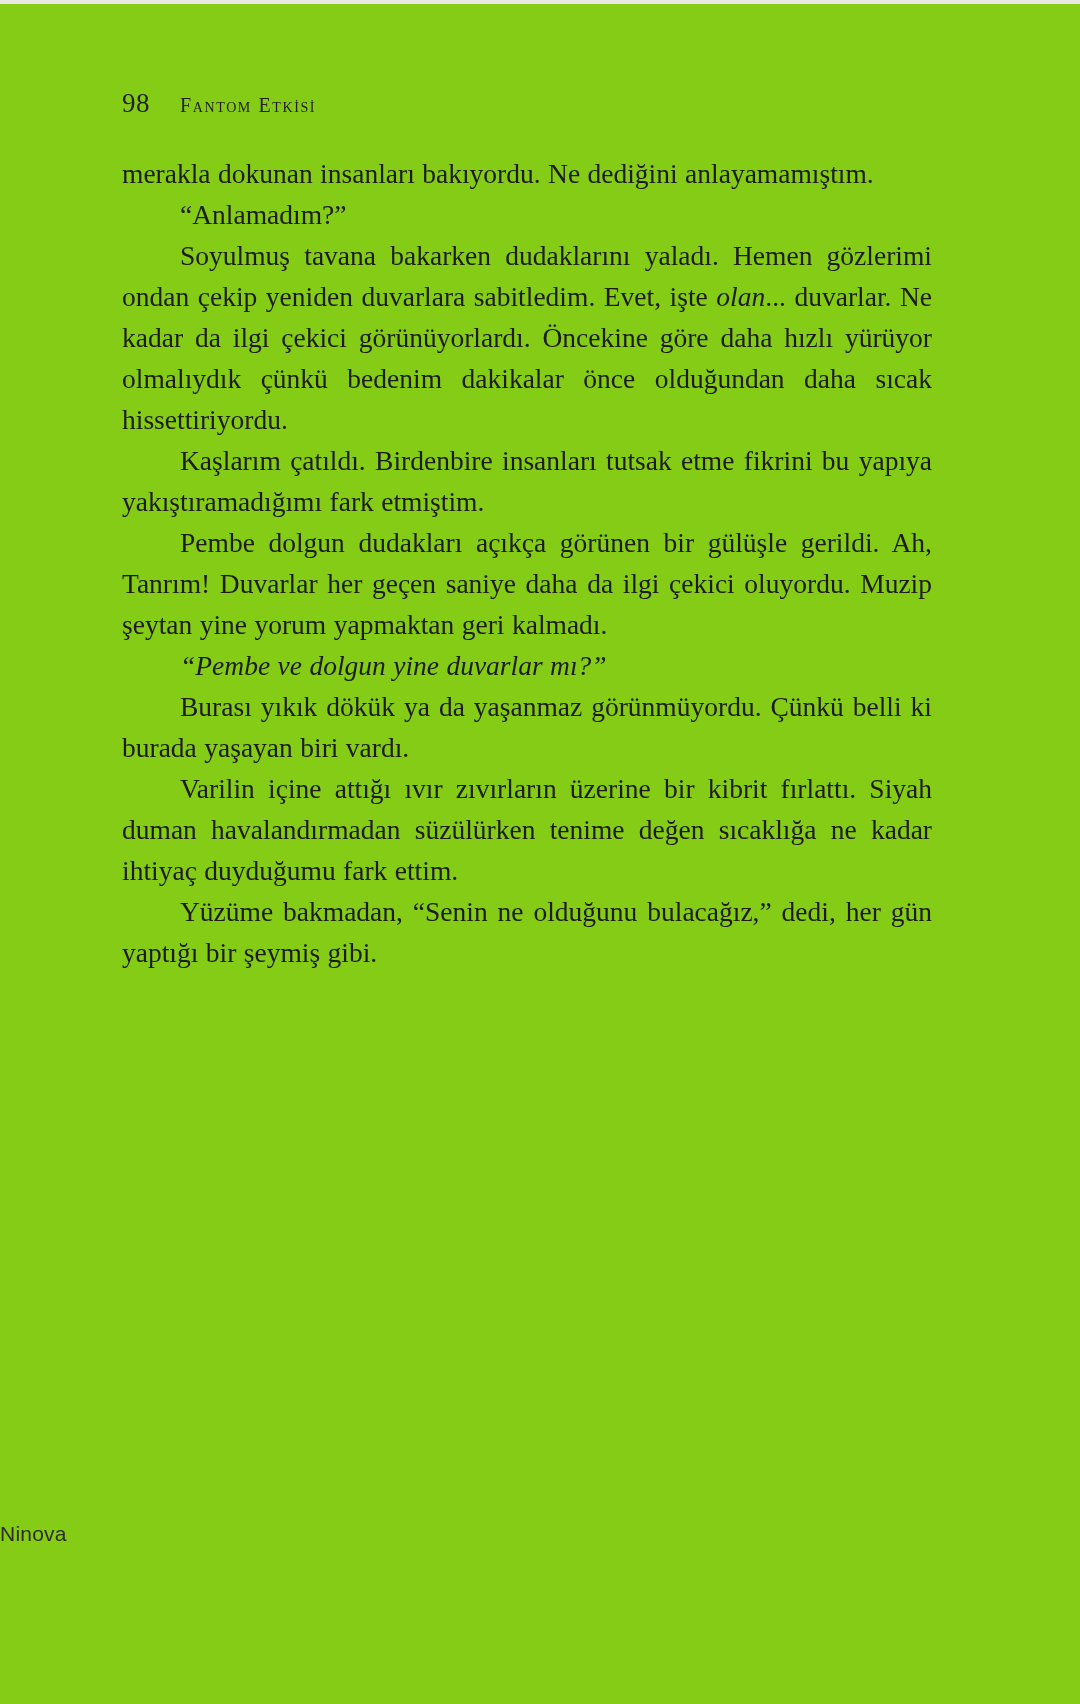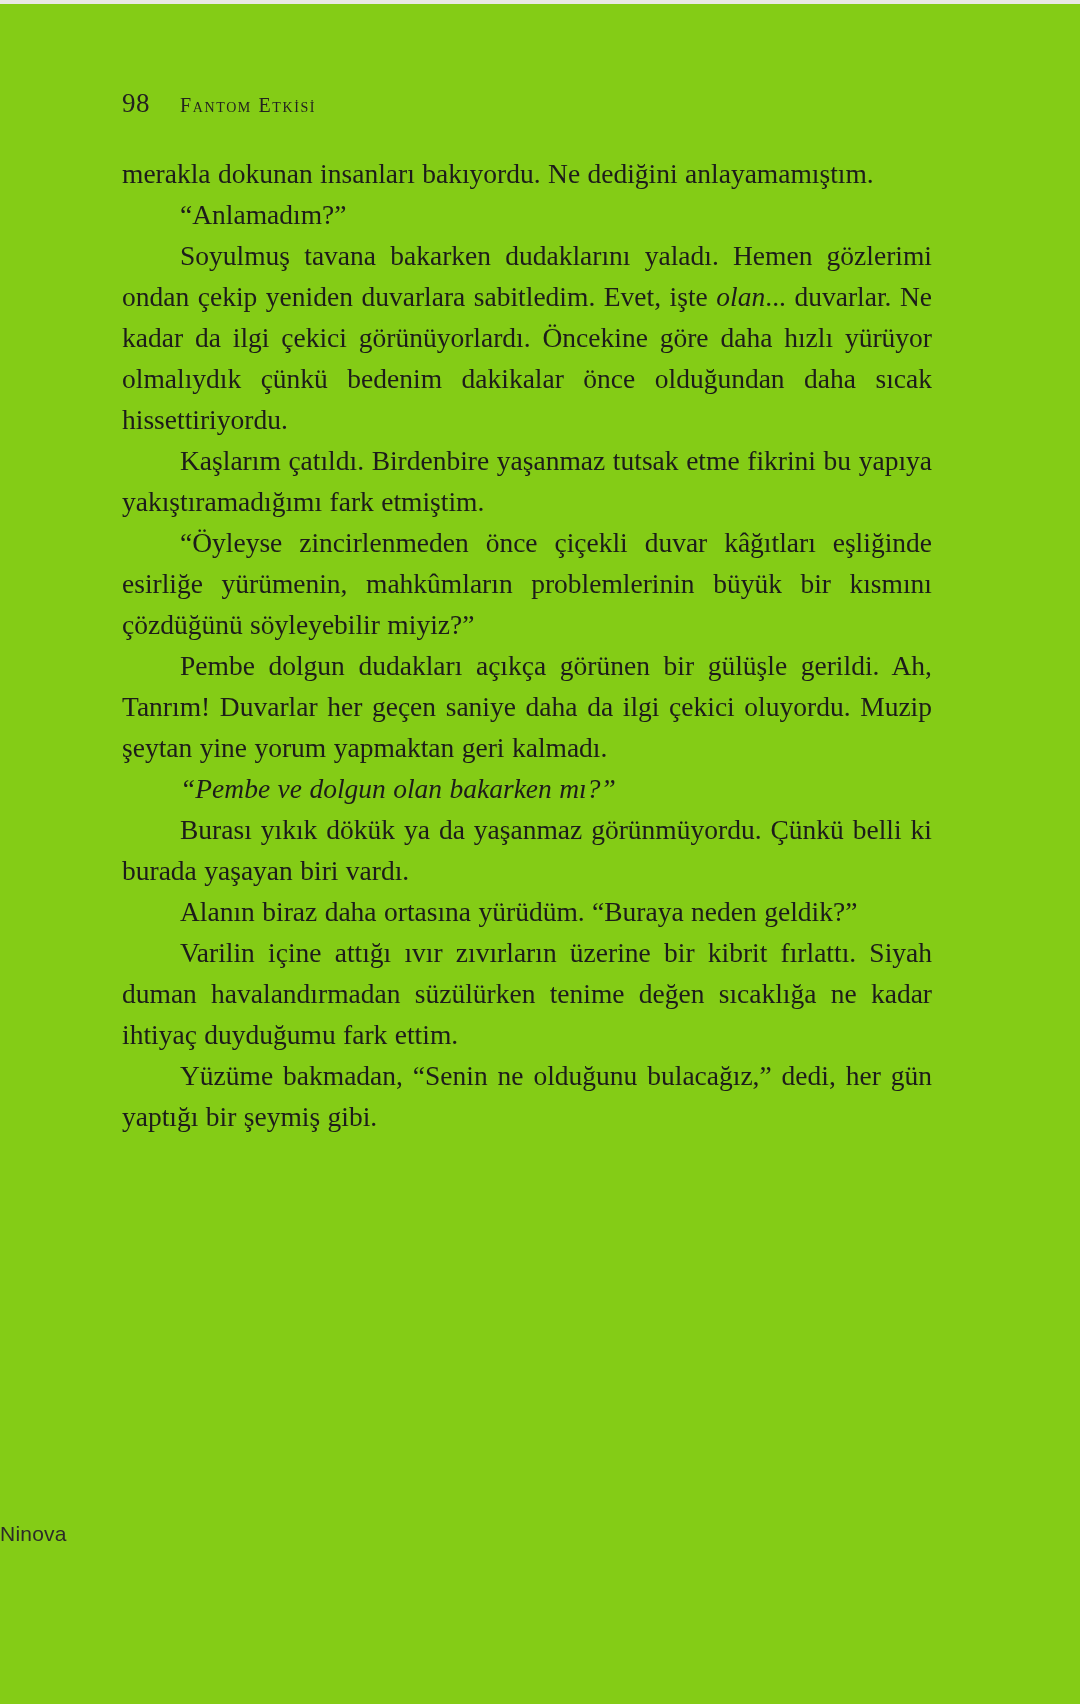--- a/index.html
+++ b/index.html
@@ -76,26 +76,24 @@
     <header class="running-header">
       <span class="page-number">98</span>
       <span class="book-title">Fantom Etkisi</span>
     </header>
 
     <main class="body-text">
 
     <p class="para"><span>merakla dokunan insanları bakıyordu. Ne dediğini anlayamamıştım.</span></p>
         <p class="para indent"><span>“Anlamadım?”</span></p>
         <p class="para indent"><span>Soyulmuş tavana bakarken dudaklarını yaladı. Hemen gözlerimi ondan çekip yeniden duvarlara sabitledim. Evet, işte </span><em>olan</em><span>... duvarlar. Ne kadar da ilgi çekici görünüyorlardı. Öncekine göre daha hızlı yürüyor olmalıydık çünkü bedenim dakikalar önce olduğundan daha sıcak hissettiriyordu.</span></p>
-        <p class="para indent"><span>Kaşlarım çatıldı. Birdenbire yaşanmaz tutsak etme fikrini bu yapıya yakıştıramadığımı fark etmiştim.</span></p>
-        <p class="para indent"><span>“Öyleyse zincirlenmeden önce çiçekli duvar kâğıtları eşliğinde esirliğe yürümenin, mahkûmların problemlerinin büyük bir kısmını çözdüğünü söyleyebilir miyiz?”</span></p>
+        <p class="para indent"><span>Kaşlarım çatıldı. Birdenbire insanları tutsak etme fikrini bu yapıya yakıştıramadığımı fark etmiştim.</span></p>
         <p class="para indent"><span>Pembe dolgun dudakları açıkça görünen bir gülüşle gerildi. Ah, Tanrım! Duvarlar her geçen saniye daha da ilgi çekici oluyordu. Muzip şeytan yine yorum yapmaktan geri kalmadı.</span></p>
-        <p class="para indent"><em>“Pembe ve dolgun olan bakarken mı?”</em></p>
+        <p class="para indent"><em>“Pembe ve dolgun yine duvarlar mı?”</em></p>
         <p class="para indent"><span>Burası yıkık dökük ya da yaşanmaz görünmüyordu. Çünkü belli ki burada yaşayan biri vardı.</span></p>
-        <p class="para indent"><span>Alanın biraz daha ortasına yürüdüm. “Buraya neden geldik?”</span></p>
         <p class="para indent"><span>Varilin içine attığı ıvır zıvırların üzerine bir kibrit fırlattı. Siyah duman havalandırmadan süzülürken tenime değen sıcaklığa ne kadar ihtiyaç duyduğumu fark ettim.</span></p>
         <p class="para indent"><span>Yüzüme bakmadan, “Senin ne olduğunu bulacağız,” dedi, her gün yaptığı bir şeymiş gibi.</span></p>
       </main>
 
   </div>
 
   <footer class="page-footer">
     <span>Ninova</span>
   </footer>
 </div>

